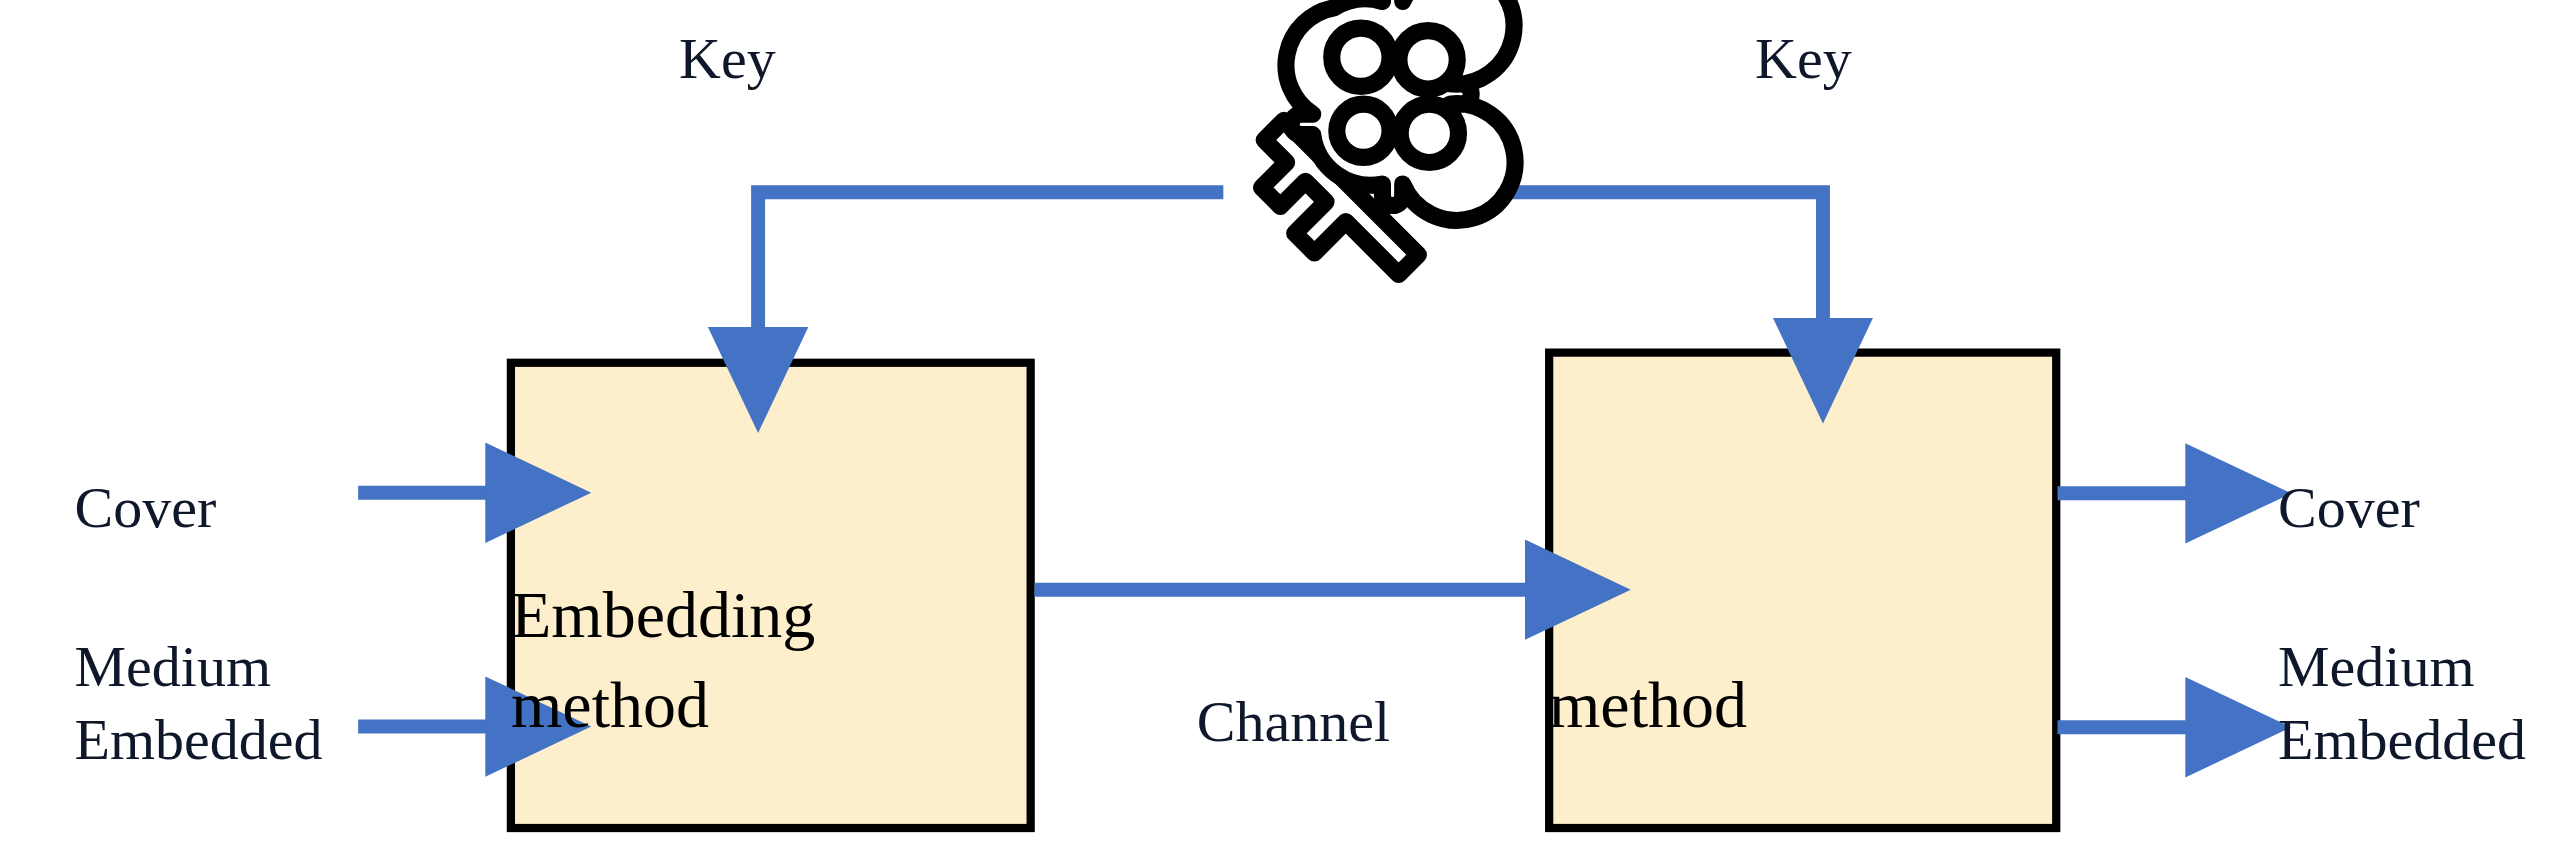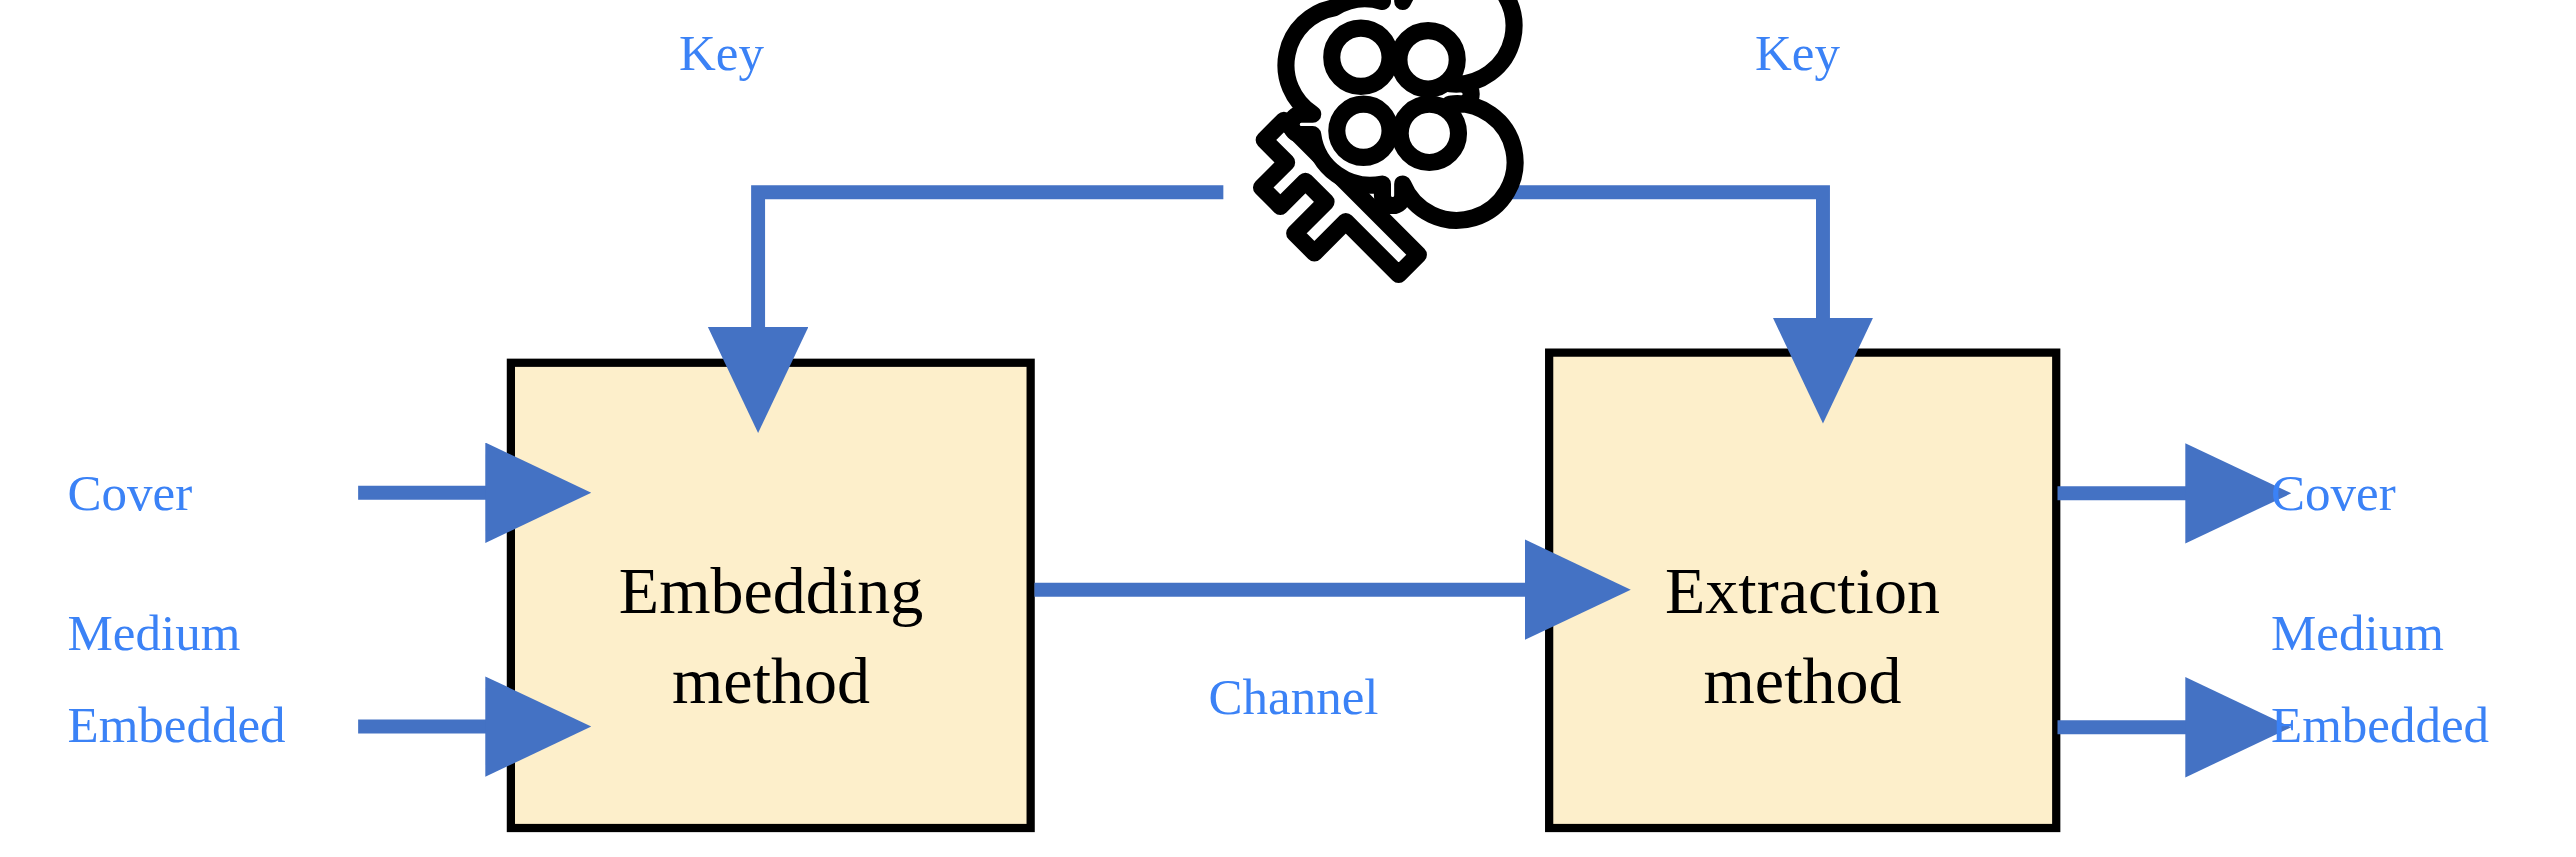--- a/index.html
+++ b/index.html
@@ -17,23 +17,23 @@
   }
   #svg-layer {
     position: absolute;
     left: 0;
     top: 0;
     width: 2576px;
     height: 858px;
   }
   .lbl {
     position: absolute;
-    color: #3b82f6;
+    color: #0f172a;
     font-family: "Liberation Serif", "DejaVu Serif", serif;
-    font-size: 51px;
+    font-size: 58px;
     line-height: 1.37;
     white-space: pre;
     letter-spacing: 0px;
   }
   .box-label {
     position: absolute;
     text-align: center;
     color: #000000;
     font-family: "Liberation Serif", "DejaVu Serif", serif;
     font-size: 66px;
@@ -52,21 +52,22 @@
   #label-channel {
     left: 1116px;
     top: 500px;
     width: 355px;
     text-align: center;
   }
   #label-channel .line2 { display: block; margin-top: 23px; }
   
   .proc-box-text {
     position: absolute;
-    text-align: center;
+    text-align: left;
+    margin-top: 24px;
   }
   #text-embedding-method { left: 511px;  top: 546px; width: 520px; }
   #text-extraction-method{ left: 1549px; top: 546px; width: 507px; }
 </style>
 </head>
 <body>
 
 <div id="stage">
 
   <svg id="svg-layer" viewBox="0 0 4064 1353">
@@ -165,18 +166,18 @@
   <div class="lbl" id="label-channel">
     <span class="line2">Channel</span>
   </div>
 
   <div class="box-label proc-box-text" id="text-embedding-method">
     <span>Embedding</span><br>
     <span>method</span>
   </div>
 
   <div class="box-label proc-box-text" id="text-extraction-method">
-    <span>Extraction</span><br>
+    <br>
     <span>method</span>
   </div>
 
 </div>
 
 
 </body></html>

